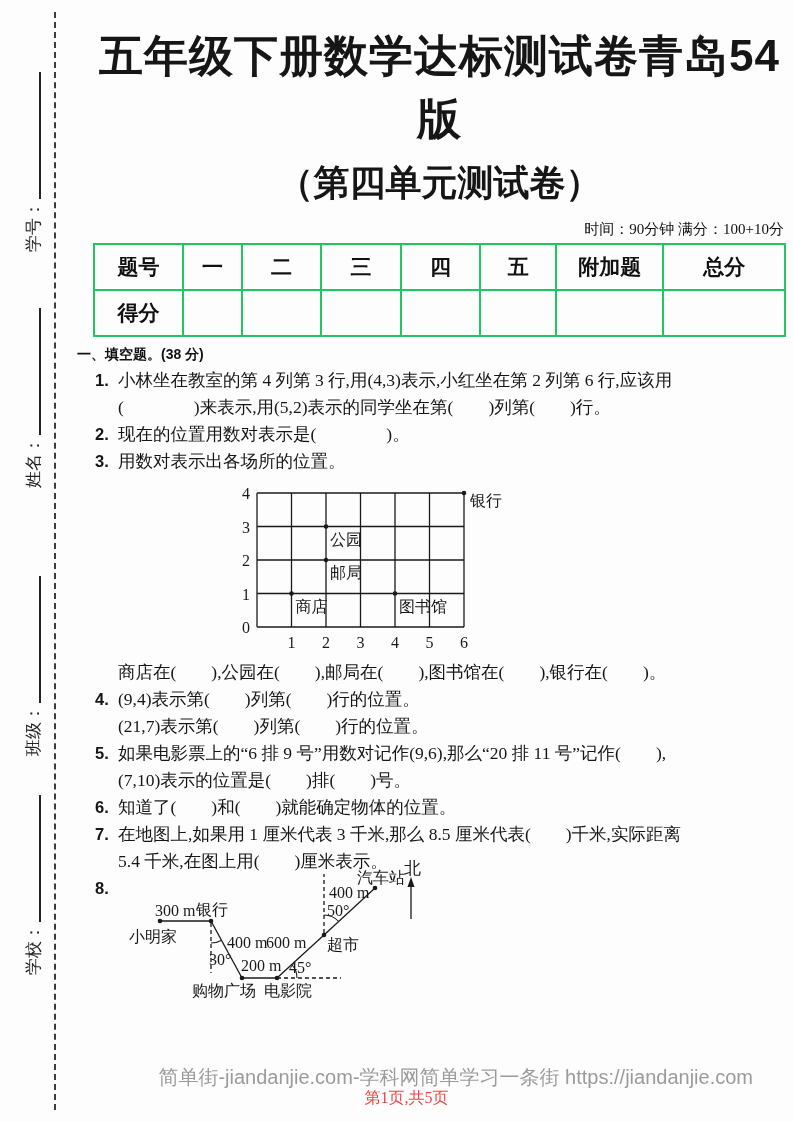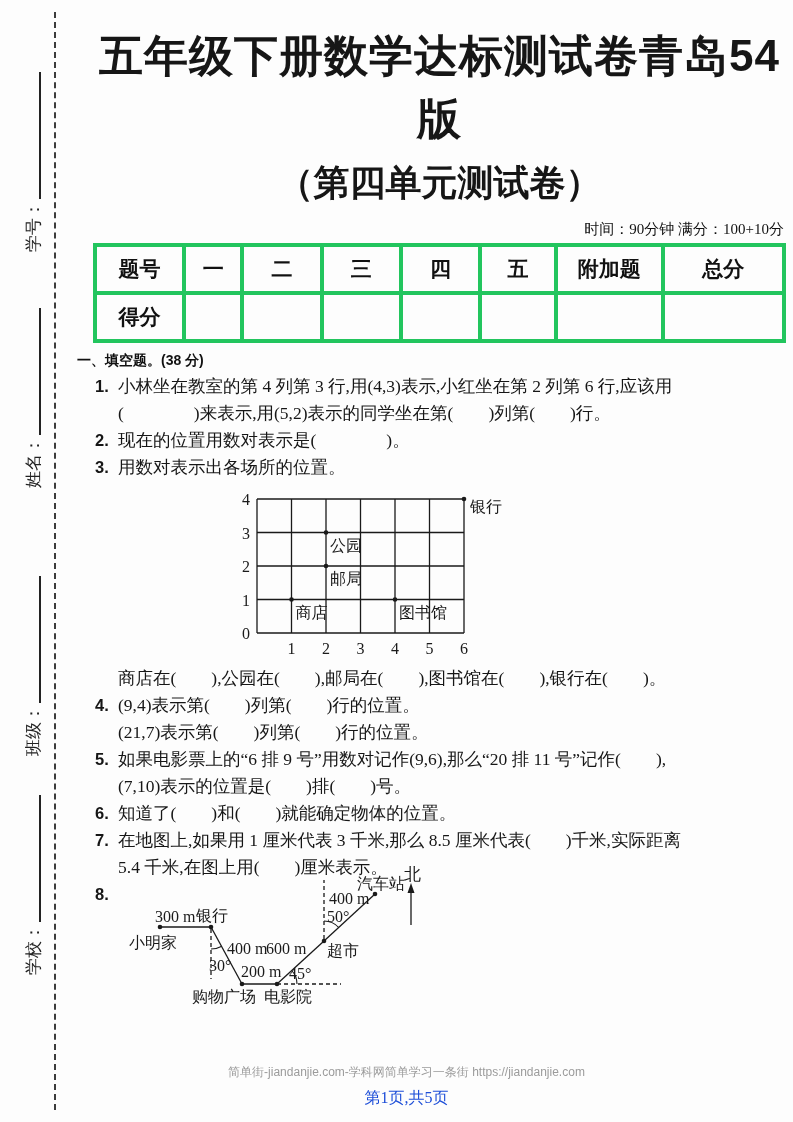--- a/index.html
+++ b/index.html
@@ -12,35 +12,35 @@
   .side-label{font-size:17px;color:#222;white-space:nowrap;}
   .side-blank{flex:1;height:13px;border-bottom:2px solid #232323;margin-left:2px;}
   
   .content{position:absolute;left:93px;top:0;width:693px;}
   .title{margin:24px 0 0;text-align:center;font-size:44px;line-height:63px;font-weight:bold;
          font-family:"Liberation Sans",sans-serif;letter-spacing:1px;}
   .subtitle{margin:10px 0 0;text-align:center;font-size:36px;line-height:46px;font-weight:bold;
             font-family:Liberation Sans, sans-serif;}
   .info-line{margin:14px 2px 4px 0;text-align:right;font-size:15px;color:#111;}
   table.score{width:100%;border-collapse:collapse;table-layout:fixed;}
-  table.score td{border:4px solid #22c55e;height:42px;text-align:center;vertical-align:middle;
+  table.score td{border:2px solid #22c55e;height:42px;text-align:center;vertical-align:middle;
                  font-family:"Liberation Sans",sans-serif;font-weight:bold;font-size:21px;color:#111;}
   .section-title{margin:9px 0 3px -16px;font-family:"Liberation Sans",sans-serif;
                  font-weight:bold;font-size:14px;color:#111;}
   .questions{font-size:17.5px;line-height:27px;color:#161616;}
   .q-line{position:relative;padding-left:25px;}
   .q-num{position:absolute;left:2px;font-family:"Liberation Sans",sans-serif;font-weight:bold;font-size:16.5px;}
   svg.grid-fig{display:block;margin:10px 0 4px 138px;}
   svg.route-fig{display:block;margin:-22px 0 0 12px;}
   svg text{font-family:"Liberation Serif",serif;fill:#1a1a1a;}
   
-  .footer-site{position:absolute;left:60px;width:693px;top:1064px;text-align:center;
-               font-family:"Liberation Sans",sans-serif;font-size:12px;color:#9b9b9b;}
+  .footer-site{position:absolute;left:60px;width:693px;top:1064px;text-align:right;
+               font-family:"Liberation Sans",sans-serif;font-size:20px;color:#9b9b9b;}
   .footer-page{position:absolute;left:60px;width:693px;top:1088px;text-align:center;
-               font-size:16px;color:#1d4ed8;}
+               font-size:16px;color:#ef4444;}
 </style>
 </head>
 <body>
 
 <div class="page">
   <div class="cut-line"></div>
   <div>
       <div class="side-field" style="top: 151px;">
         <span class="side-label">学号：</span>
         <span class="side-blank"></span>

